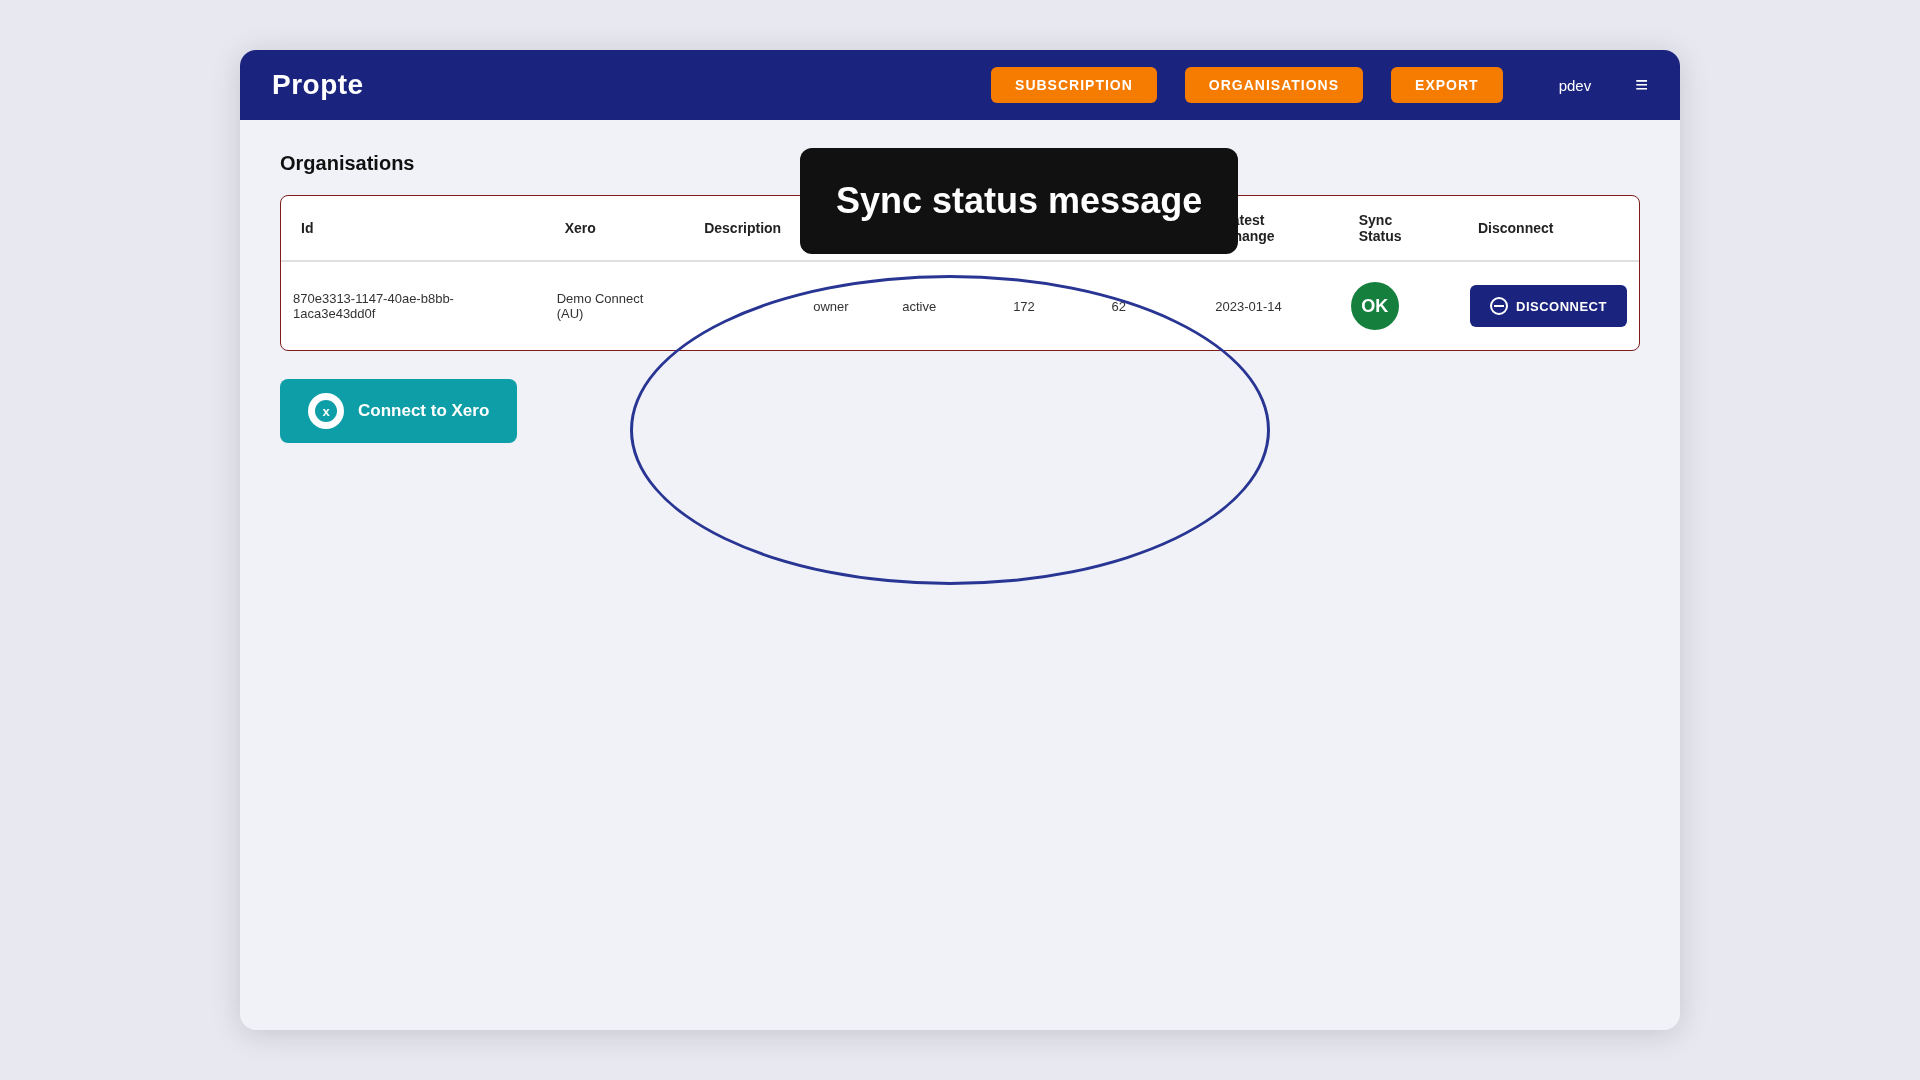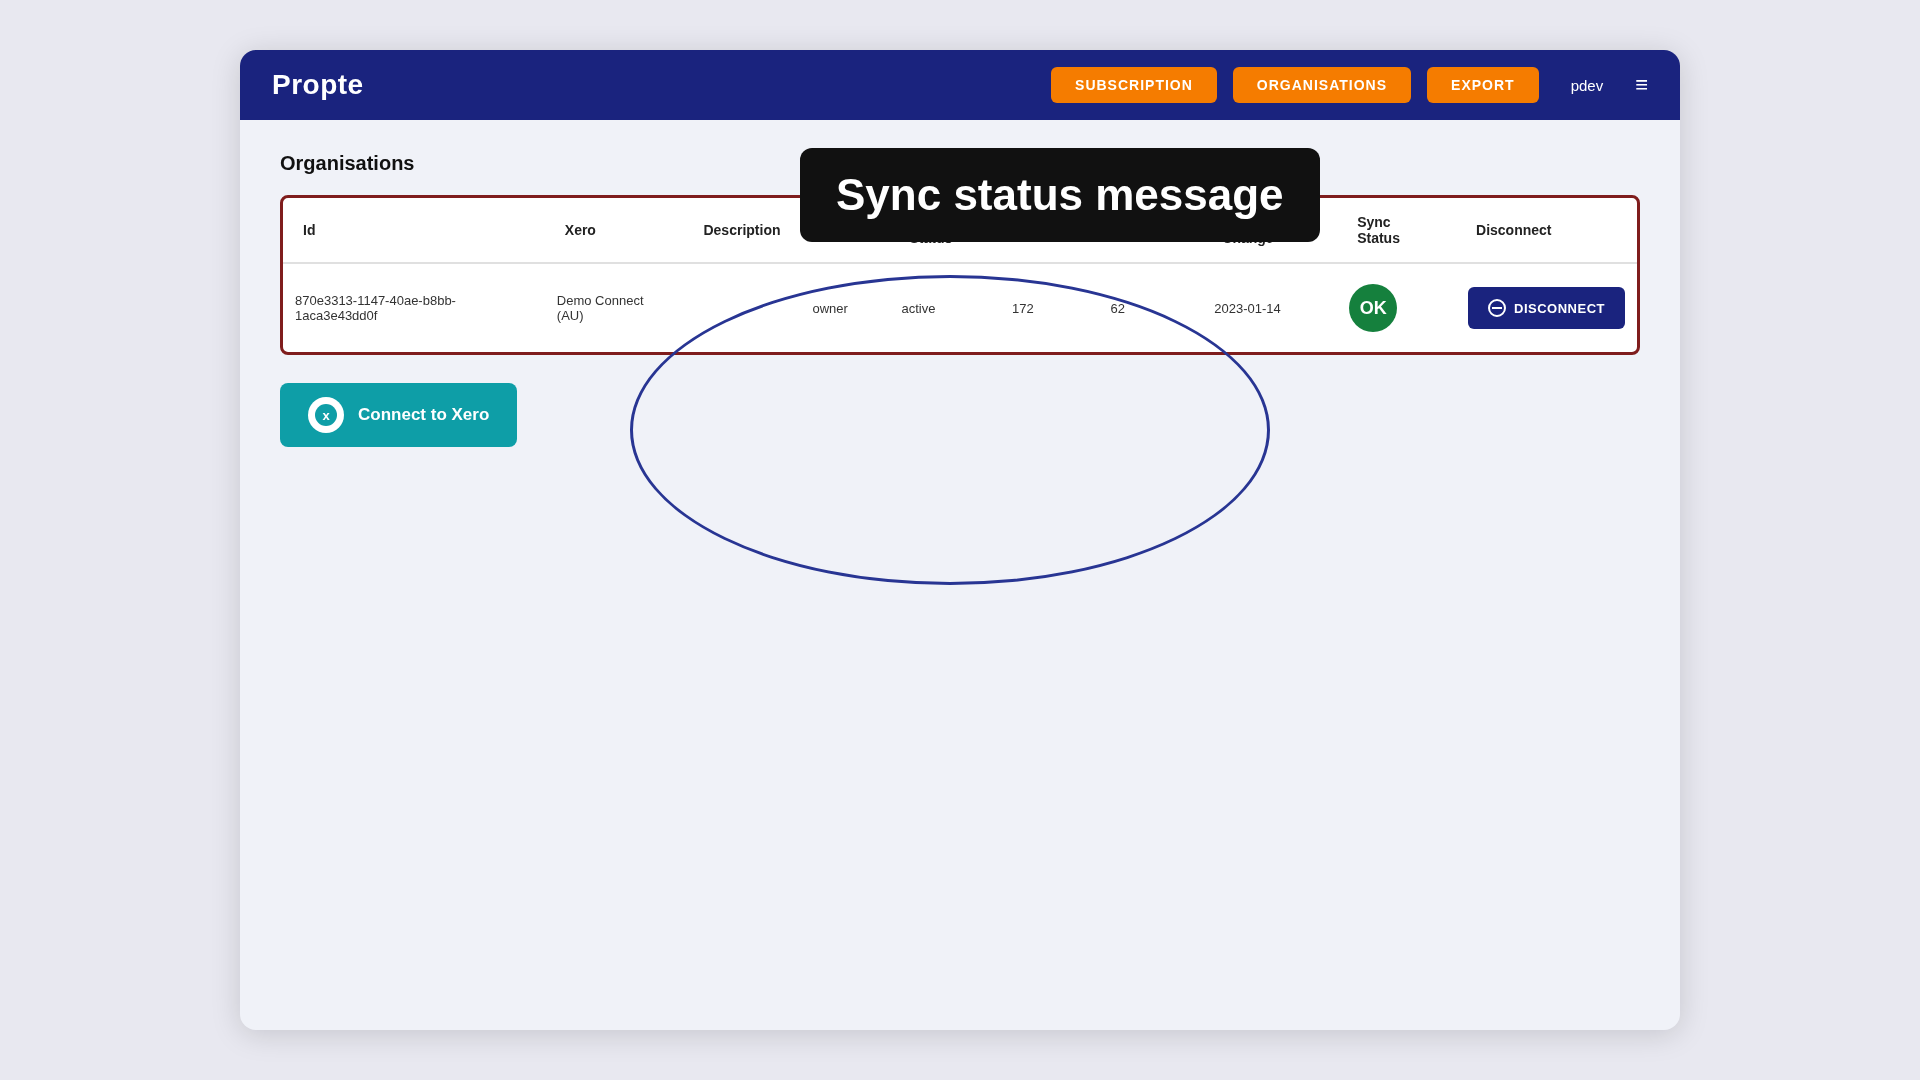--- a/index.html
+++ b/index.html
@@ -38,40 +38,40 @@
       color: #ffffff;
       font-size: 28px;
       font-weight: 700;
       margin-right: auto;
       letter-spacing: 0.5px;
     }
 
     .navbar-actions {
       display: flex;
       align-items: center;
-      gap: 16px;
+      gap: 28px;
     }
 
     .nav-btn {
       background: #f57c00;
       color: #ffffff;
       border: none;
       border-radius: 6px;
       padding: 10px 24px;
       font-size: 14px;
       font-weight: 700;
       letter-spacing: 1px;
       cursor: pointer;
     }
 
     .navbar-user {
       color: #ffffff;
       font-size: 15px;
       font-weight: 500;
-      margin-left: 16px;
+      margin-left: 28px;
     }
 
     .navbar-menu-icon {
       color: #ffffff;
       font-size: 22px;
       margin-left: 16px;
       cursor: pointer;
       line-height: 1;
     }
 
@@ -90,34 +90,34 @@
     }
 
     
     .sync-status-tooltip {
       position: absolute;
       top: 28px;
       left: 560px;
       background: #111;
       color: #fff;
       border-radius: 12px;
-      padding: 22px 36px;
-      font-size: 44px;
+      padding: 32px 36px;
+      font-size: 36px;
       font-weight: 800;
       z-index: 10;
       pointer-events: none;
       white-space: nowrap;
     }
 
     
     .table-card {
       background: #ffffff;
       border-radius: 8px;
       overflow: hidden;
-      border: 3px solid #7f1d1d;
+      border: 1px solid #7f1d1d;
       margin-bottom: 28px;
       position: relative;
     }
 
     table {
       width: 100%;
       border-collapse: collapse;
     }
 
     thead tr {

